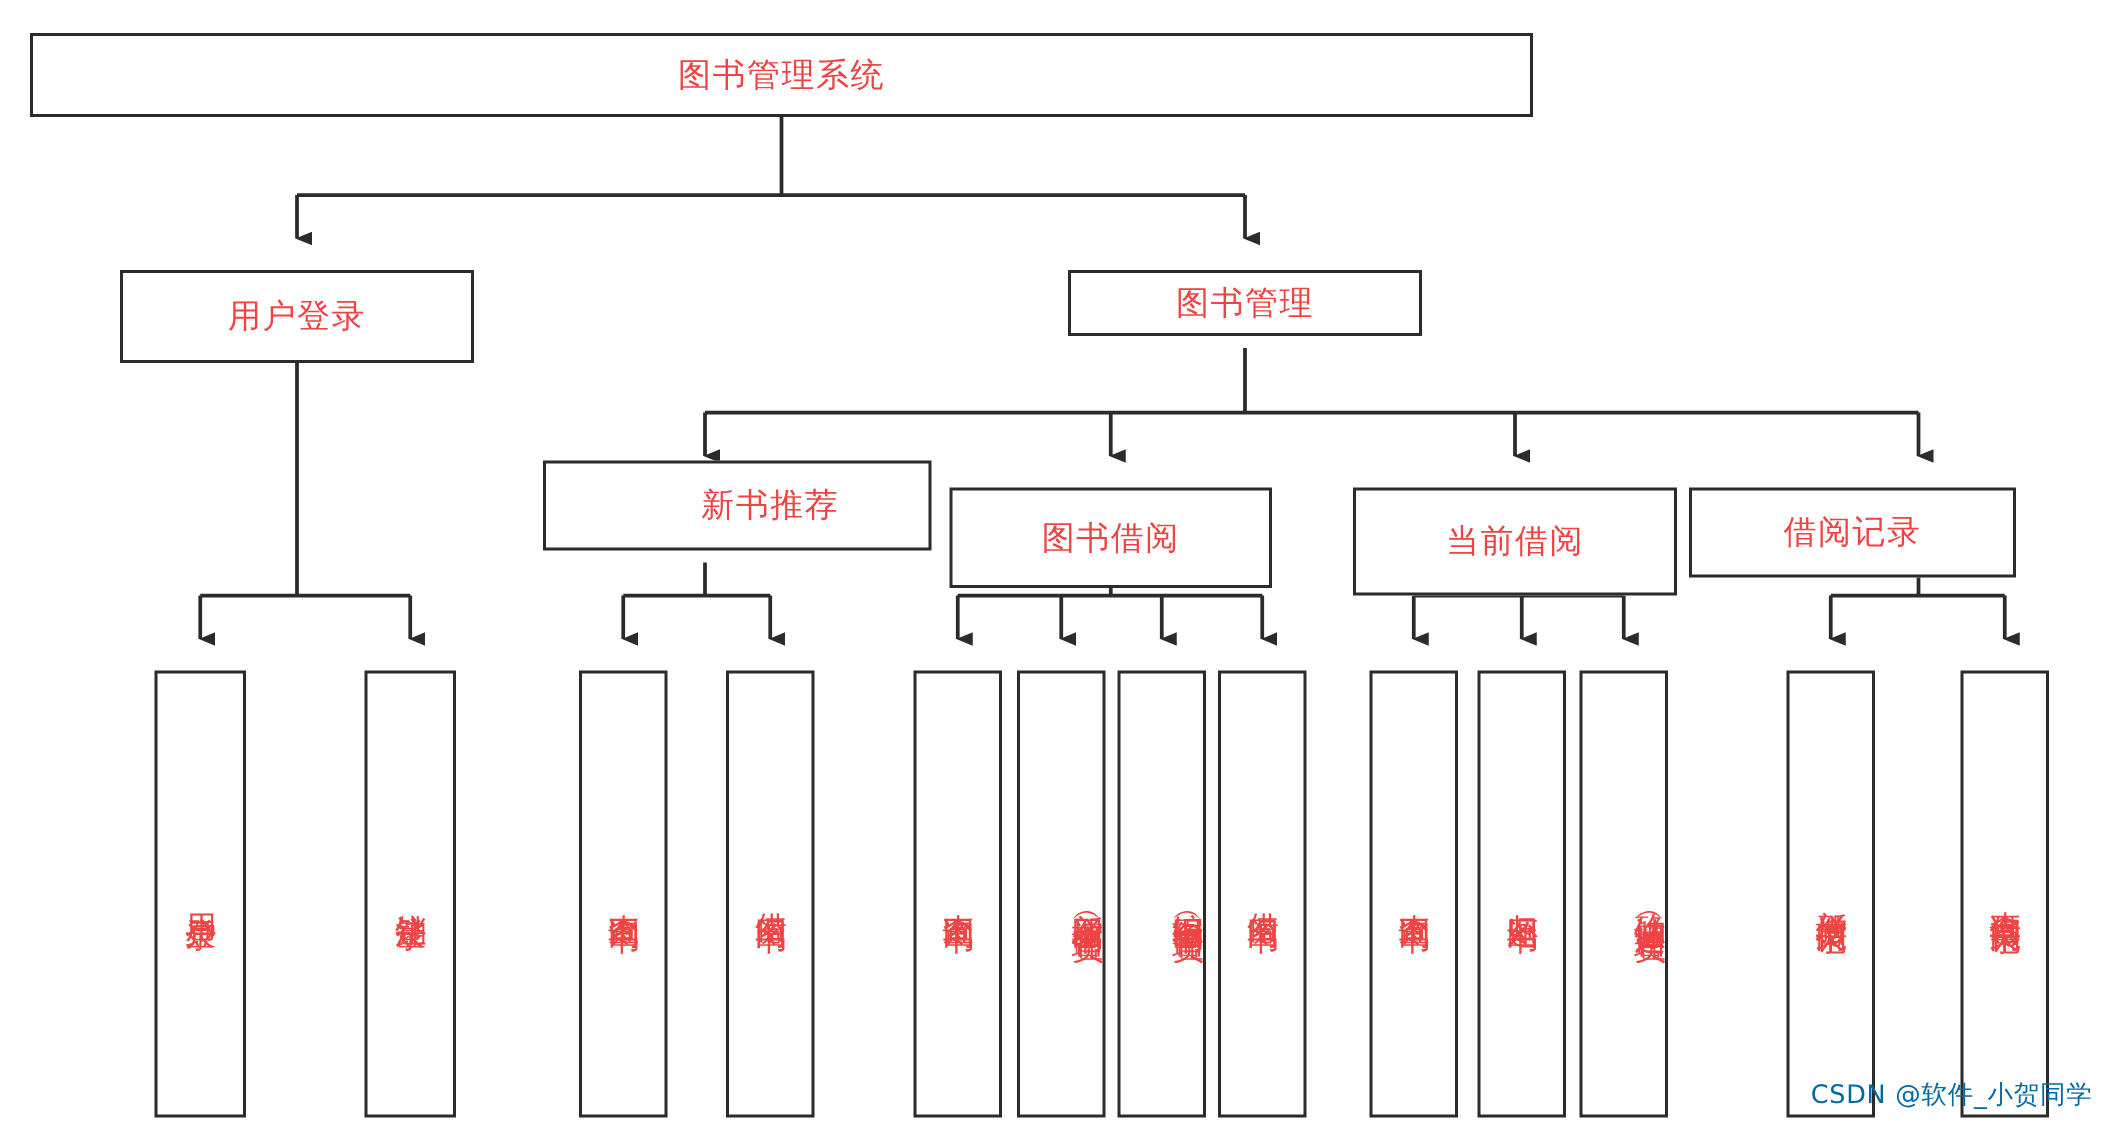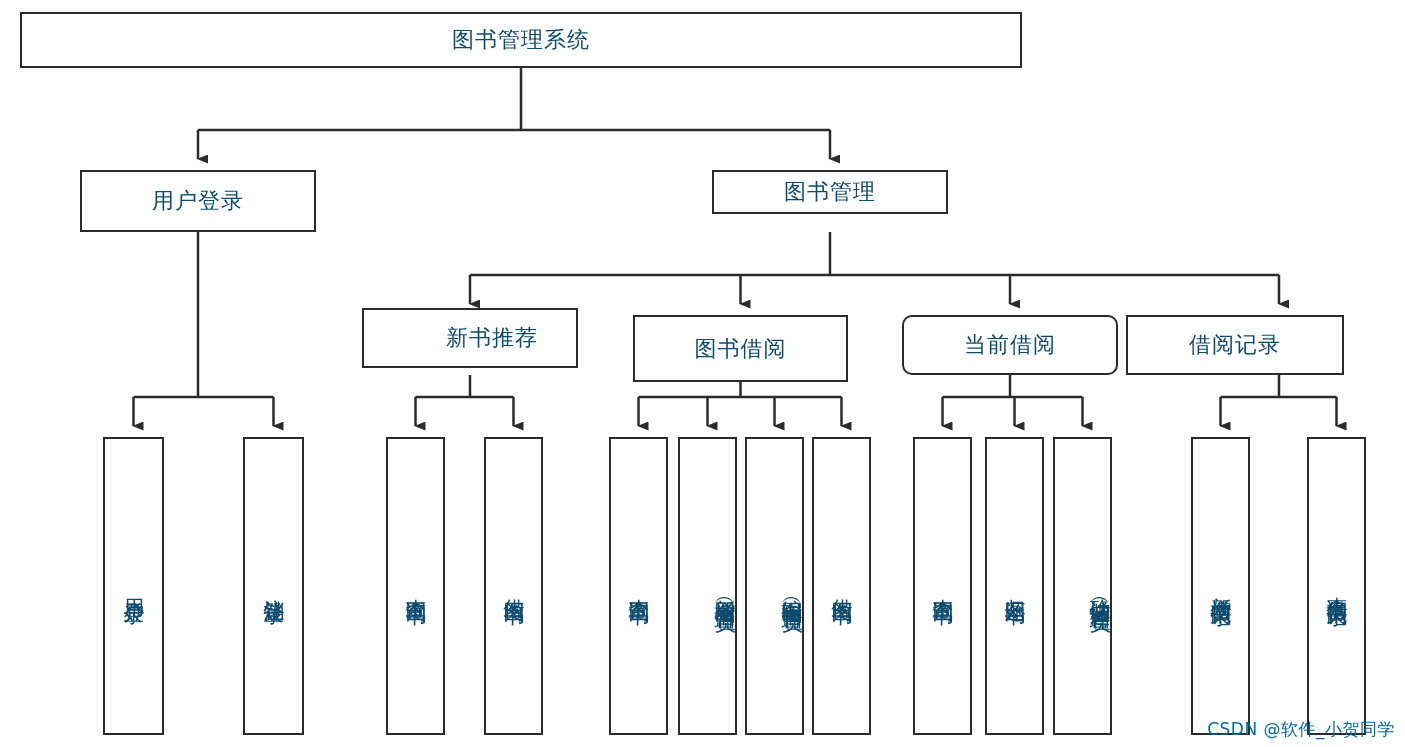--- a/index.html
+++ b/index.html
@@ -25,21 +25,22 @@
     height: 747px;
   }
   .node {
     position: absolute;
     box-sizing: border-box;
     border: 2.5px solid #2b2b2b;
     background: #ffffff;
     display: flex;
     align-items: center;
     justify-content: center;
-    color: #0c4a6e;
+    color: #ef4444;
+    margin-top: 10px;
   }
   .node.horizontal {
     font-size: 22px;
     letter-spacing: 1px;
   }
   .node.vertical {
     writing-mode: vertical-rl;
     text-orientation: upright;
     font-size: 21px;
     letter-spacing: 2px;
@@ -118,27 +119,27 @@
   <div id="node-layer">
       <div class="node horizontal" id="node-root" style="left: 20px; top: 12px; width: 1002px; height: 56px;">
         <span class="node-label">图书管理系统</span>
       </div>
       <div class="node horizontal" id="node-user-login" style="left: 80px; top: 170px; width: 236px; height: 62px;">
         <span class="node-label">用户登录</span>
       </div>
       <div class="node horizontal" id="node-book-management" style="left: 712px; top: 170px; width: 236px; height: 44px;">
         <span class="node-label">图书管理</span>
       </div>
-      <div class="node horizontal" id="node-new-book-recommend" style="left: 362px; top: 308px; width: 216px; height: 60px; padding-left: 44px;">
+      <div class="node horizontal" id="node-new-book-recommend" style="left: 362px; top: 297px; width: 259px; height: 60px; padding-left: 44px;">
         <span class="node-label">新书推荐</span>
       </div>
       <div class="node horizontal" id="node-book-borrow" style="left: 633px; top: 315px; width: 215px; height: 67px;">
         <span class="node-label">图书借阅</span>
       </div>
-      <div class="node horizontal" id="node-current-borrow" style="left: 902px; top: 315px; width: 216px; height: 60px; border-radius: 10px;">
+      <div class="node horizontal" id="node-current-borrow" style="left: 902px; top: 315px; width: 216px; height: 72px;">
         <span class="node-label">当前借阅</span>
       </div>
       <div class="node horizontal" id="node-borrow-record" style="left: 1126px; top: 315px; width: 218px; height: 60px; font-family: Liberation Serif, serif;">
         <span class="node-label">借阅记录</span>
       </div>
       <div class="node vertical centered" id="node-leaf-user-login" style="left: 103px; top: 437px; width: 61px; height: 298px;">
         <span class="node-label">用户登录</span>
       </div>
       <div class="node vertical centered" id="node-leaf-logout-login" style="left: 243px; top: 437px; width: 61px; height: 298px;">
         <span class="node-label">注销登录</span>

